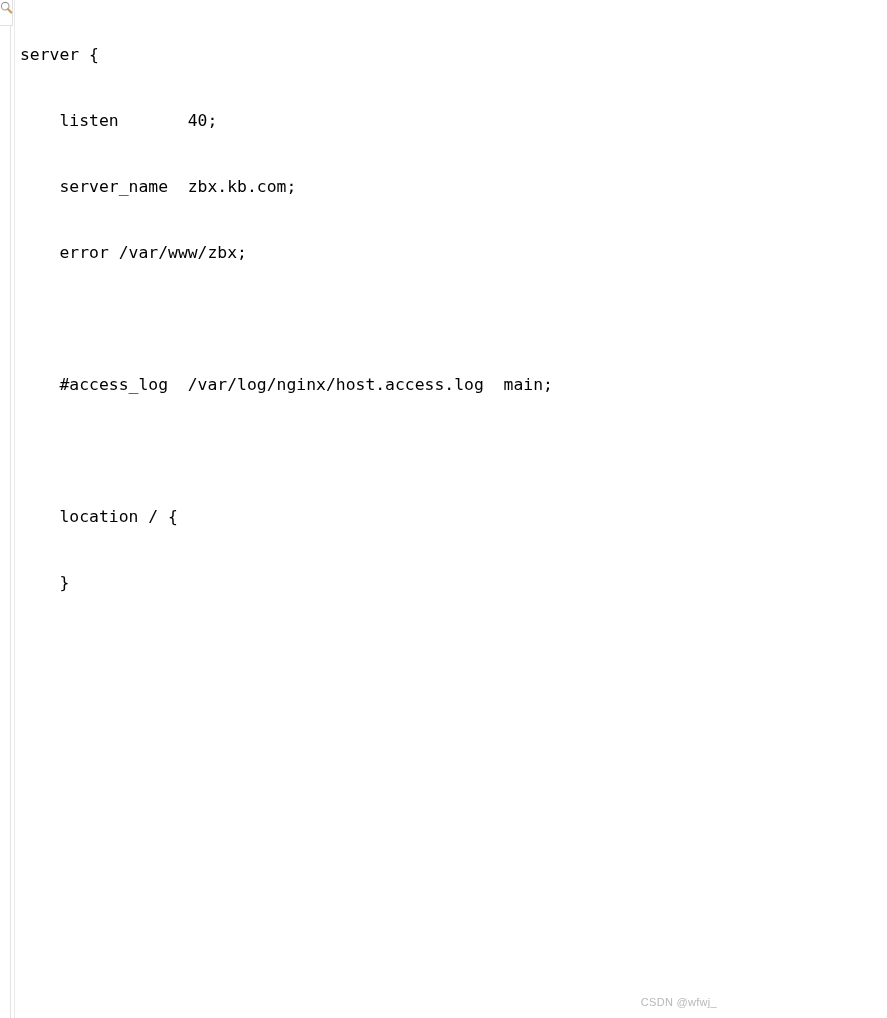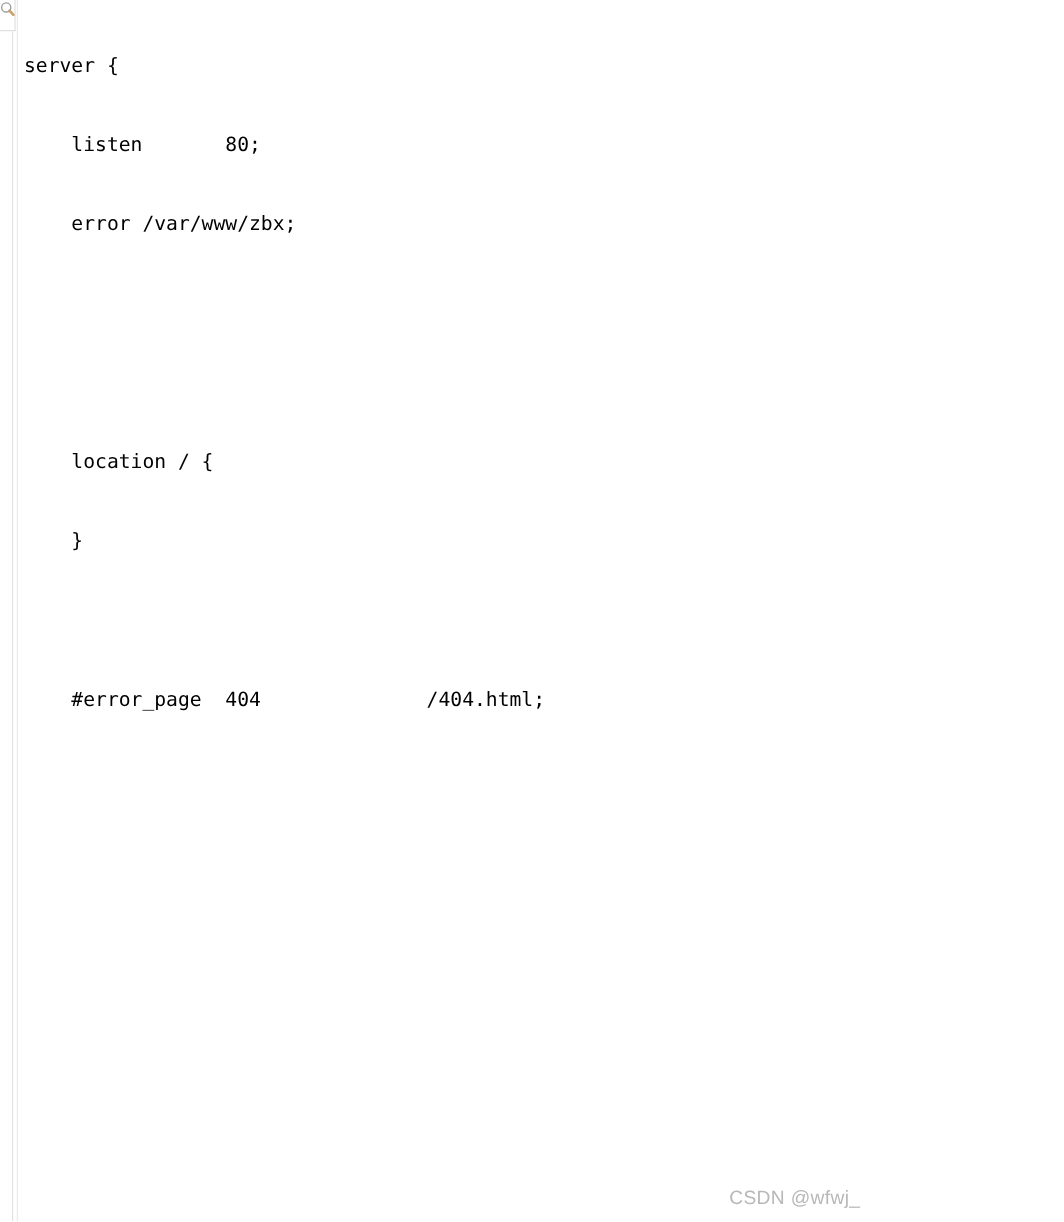--- a/index.html
+++ b/index.html
@@ -76,21 +76,21 @@
     white-space: pre;
   }
   .code .line.blank { color: transparent; }
 
   
   .watermark {
     position: absolute;
     right: 8px;
     bottom: 10px;
     font-family: "Liberation Sans", sans-serif;
-    font-size: 16px;
+    font-size: 11px;
     color: #b8b8b8;
     letter-spacing: 0.3px;
     white-space: pre;
   }
 </style>
 </head>
 <body>
 
 <div id="app">
 
@@ -102,28 +102,29 @@
         <svg width="13" height="17" viewBox="0 0 13 17" xmlns="http://www.w3.org/2000/svg">
           <circle cx="5.2" cy="5.2" r="3.8" fill="none" stroke="#9a9a9a" stroke-width="1.1"></circle>
           <line x1="7.9" y1="7.9" x2="11.2" y2="11.4" stroke="#c9a06a" stroke-width="2.2" stroke-linecap="round"></line>
         </svg>
       </span>
     </div>
   </div>
 
   <div class="code">
     <div class="line">server {</div>
-    <div class="line">    listen       80;</div>
+    <div class="line">    listen       40;</div>
+    <div class="line">    server_name  zbx.kb.com;</div>
     <div class="line">    error /var/www/zbx;</div>
     <div class="line blank"></div>
+    <div class="line">    #access_log  /var/log/nginx/host.access.log  main;</div>
     <div class="line blank"></div>
     <div class="line">    location / {</div>
     <div class="line">    }</div>
     <div class="line blank"></div>
-    <div class="line">    #error_page  404              /404.html;</div>
     <div class="line blank"></div>
     
     
     
     
     
     
     
     
     

